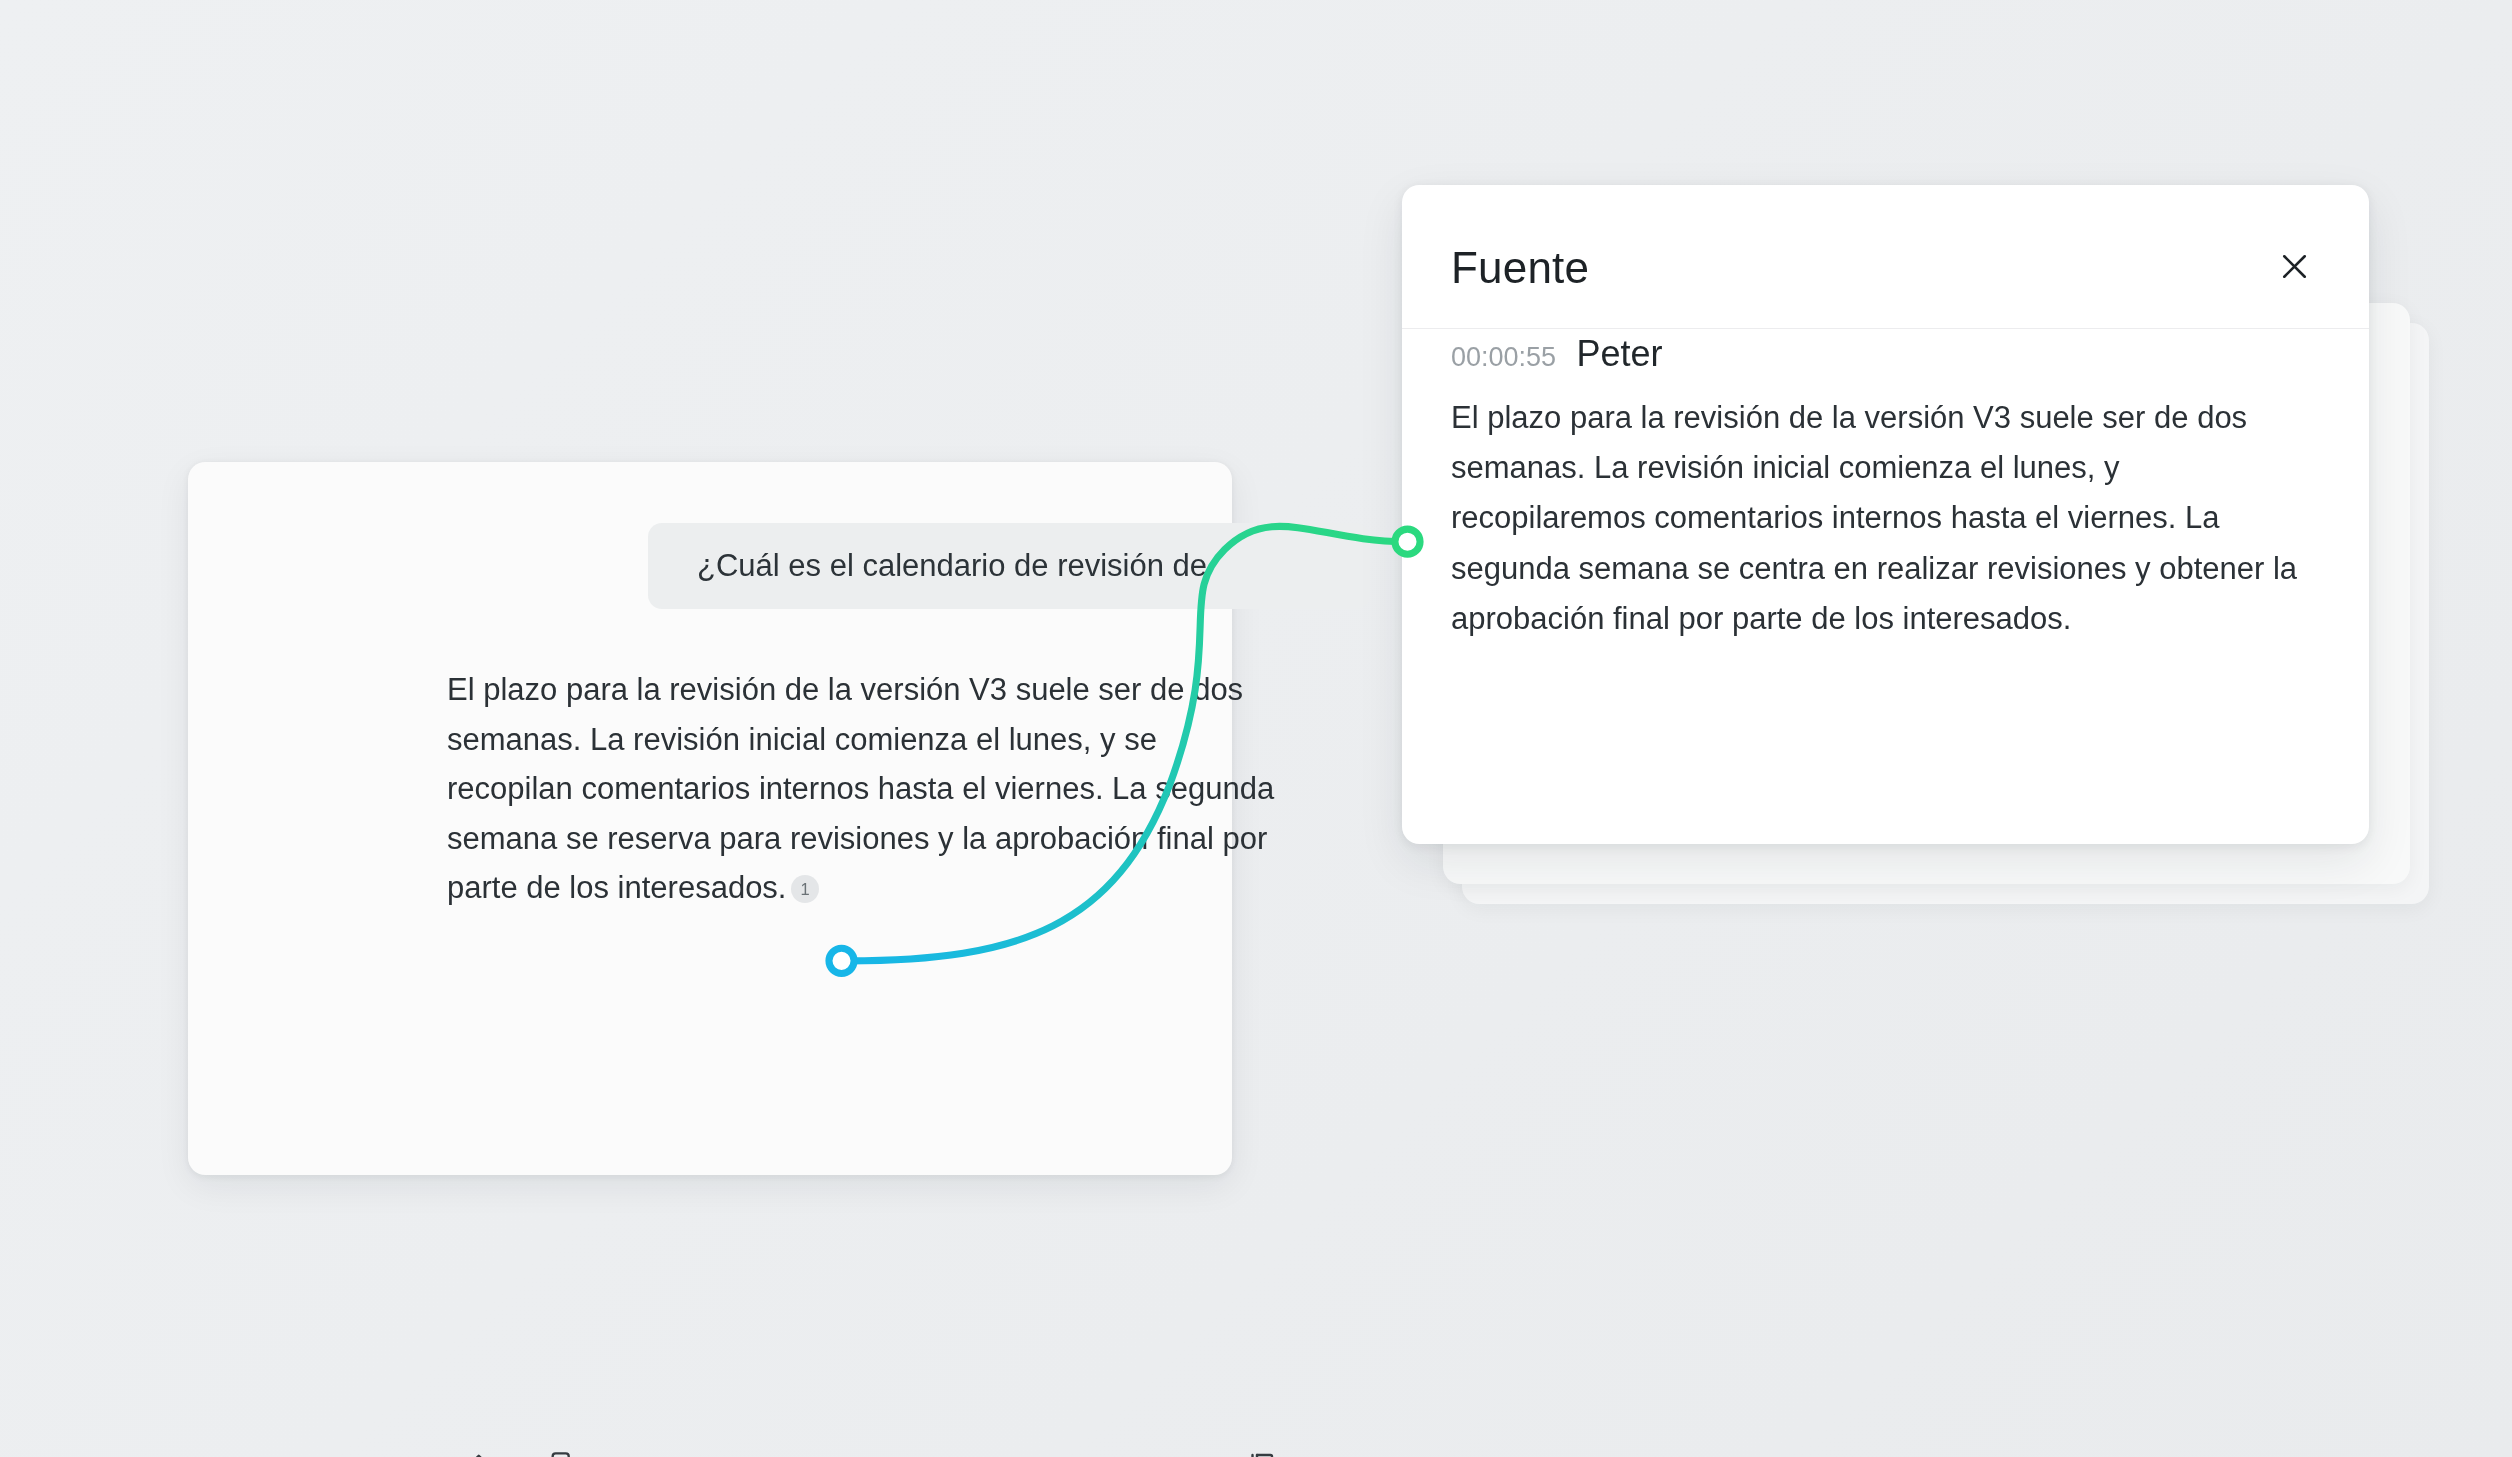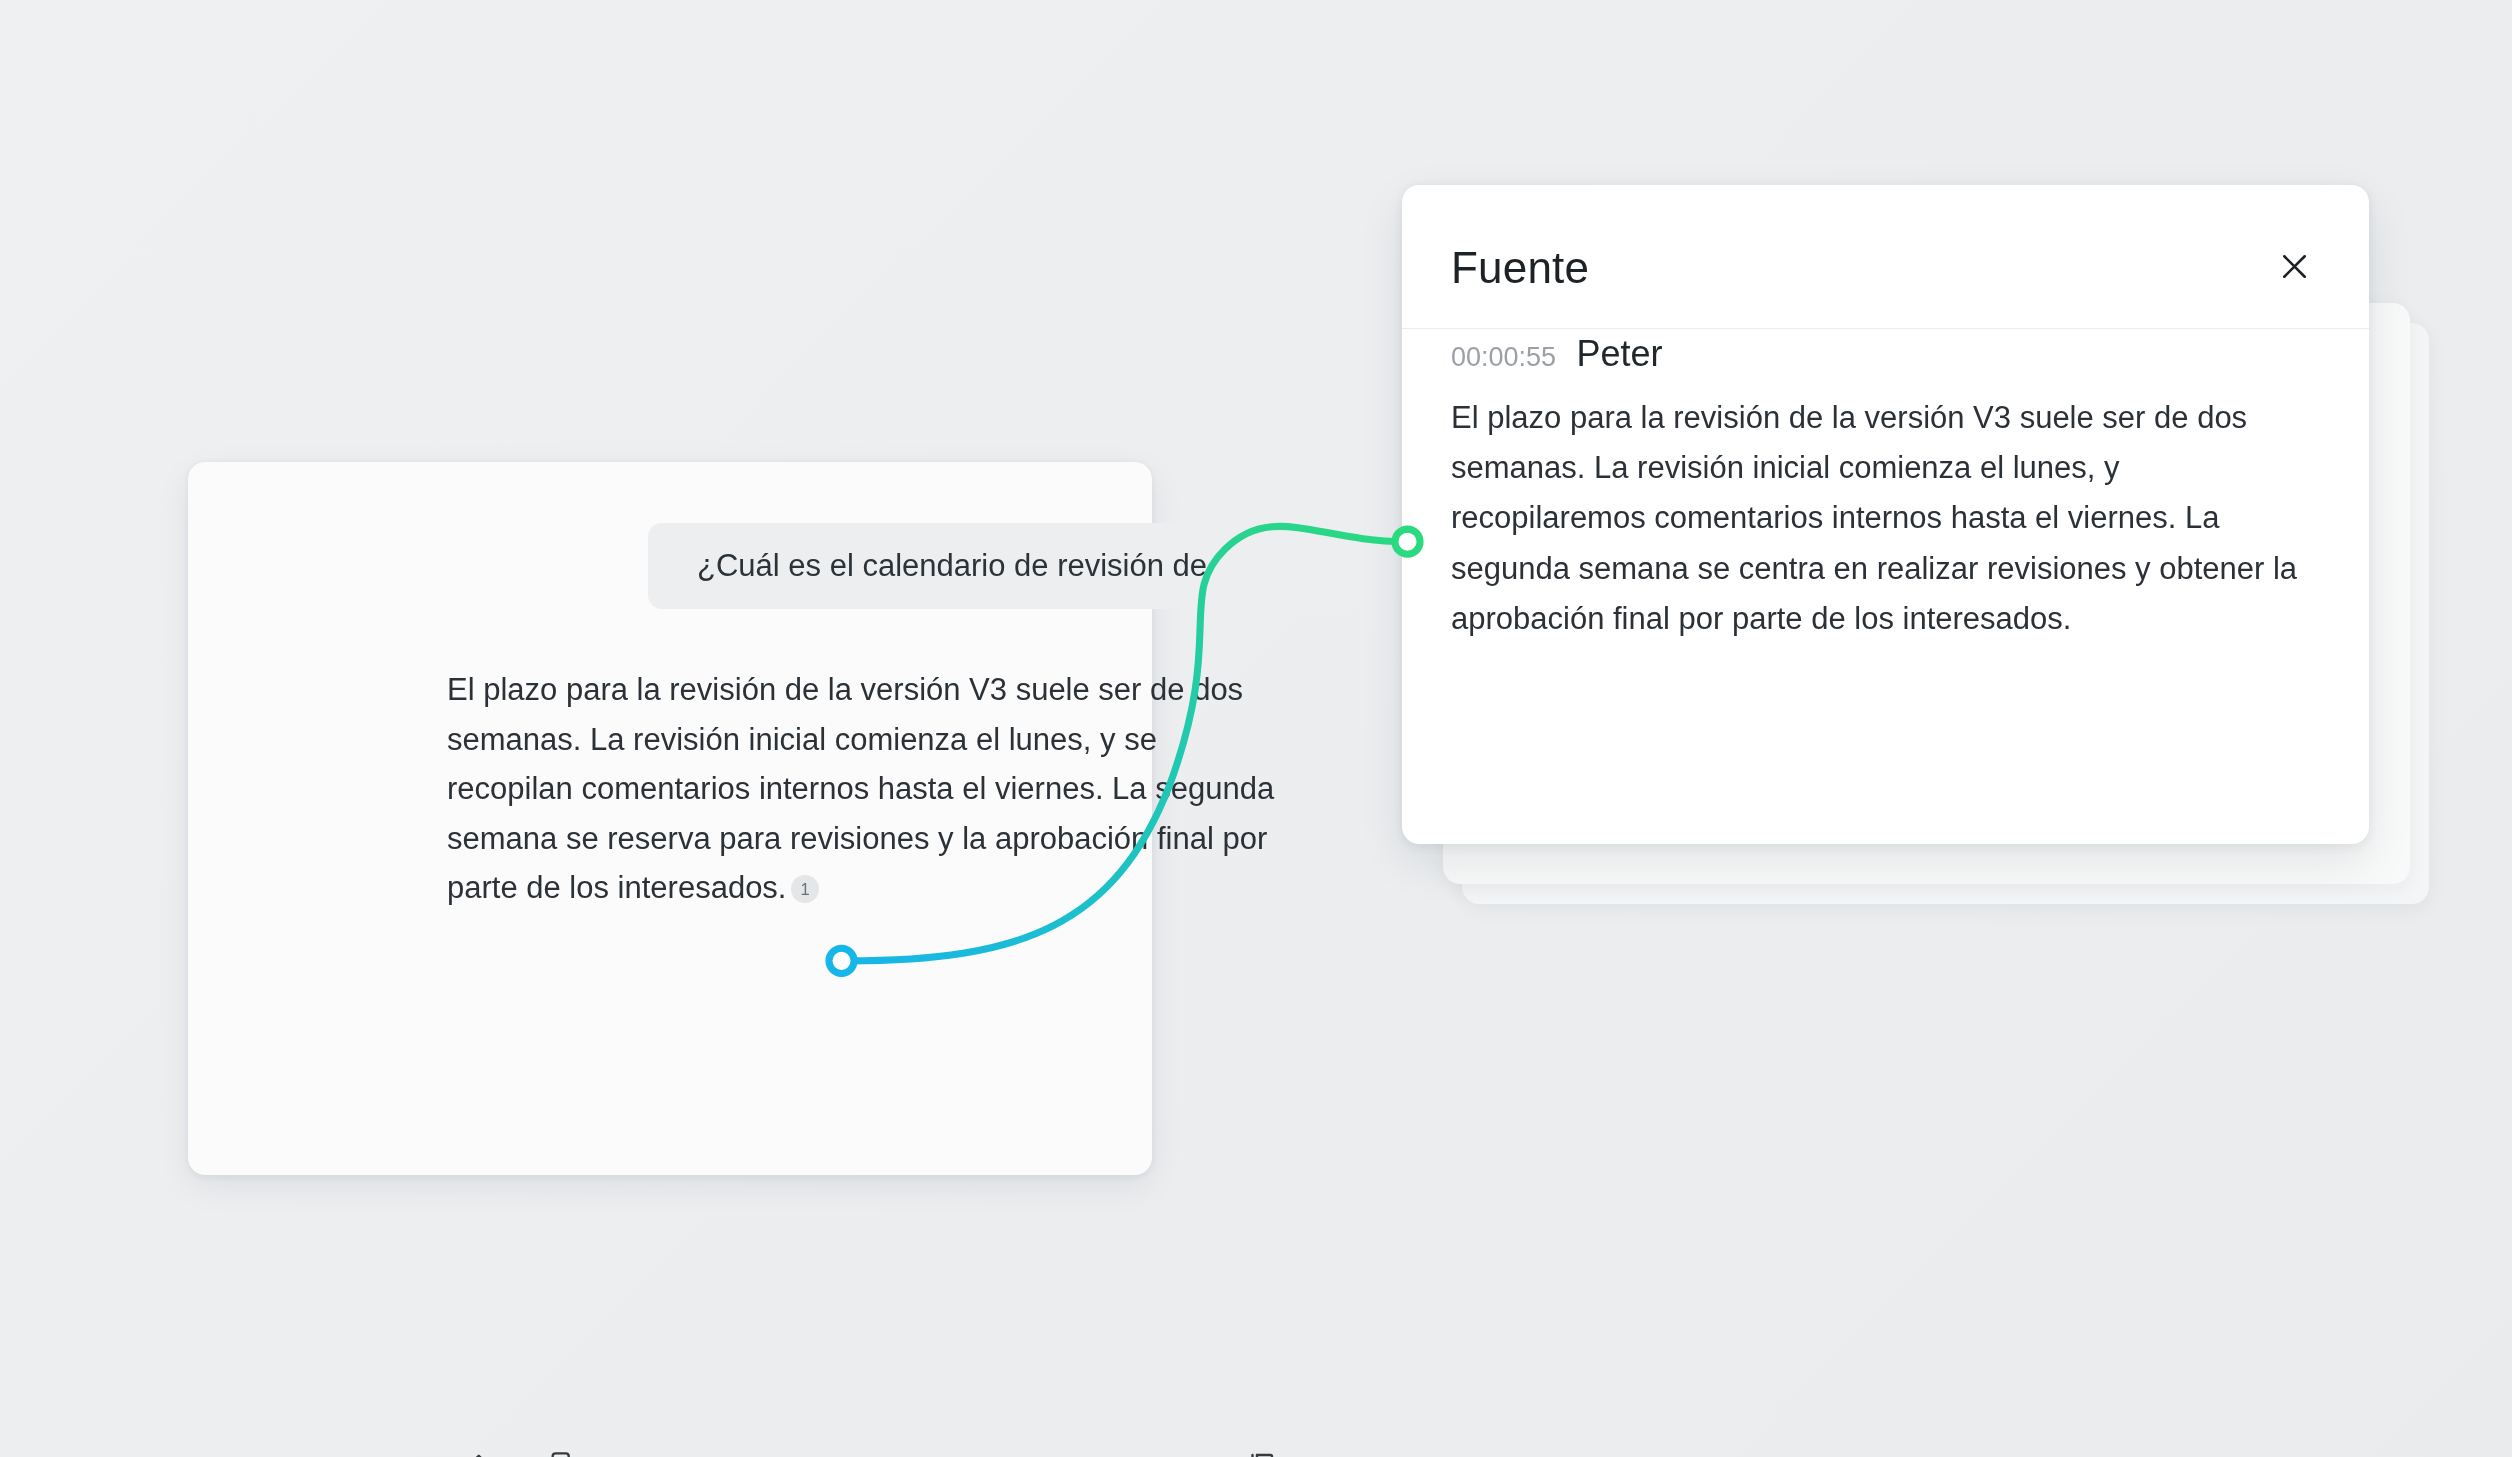--- a/index.html
+++ b/index.html
@@ -17,21 +17,21 @@
     width: 2512px;
     height: 1457px;
     background: linear-gradient(135deg, #eef0f2 0%, #eceef0 45%, #e9ebed 100%);
   }
 
   
   .chat-card {
     position: absolute;
     left: 188px;
     top: 462px;
-    width: 964px;
+    width: 1044px;
     height: 713px;
     background: #fbfbfb;
     border-radius: 17.3px;
     box-shadow: 0 1.6px 7.9px rgba(20,30,40,0.06), 0 11px 35px rgba(20,30,40,0.07);
   }
 
   .user-bubble {
     position: absolute;
     left: 460px;
     top: 61px;

